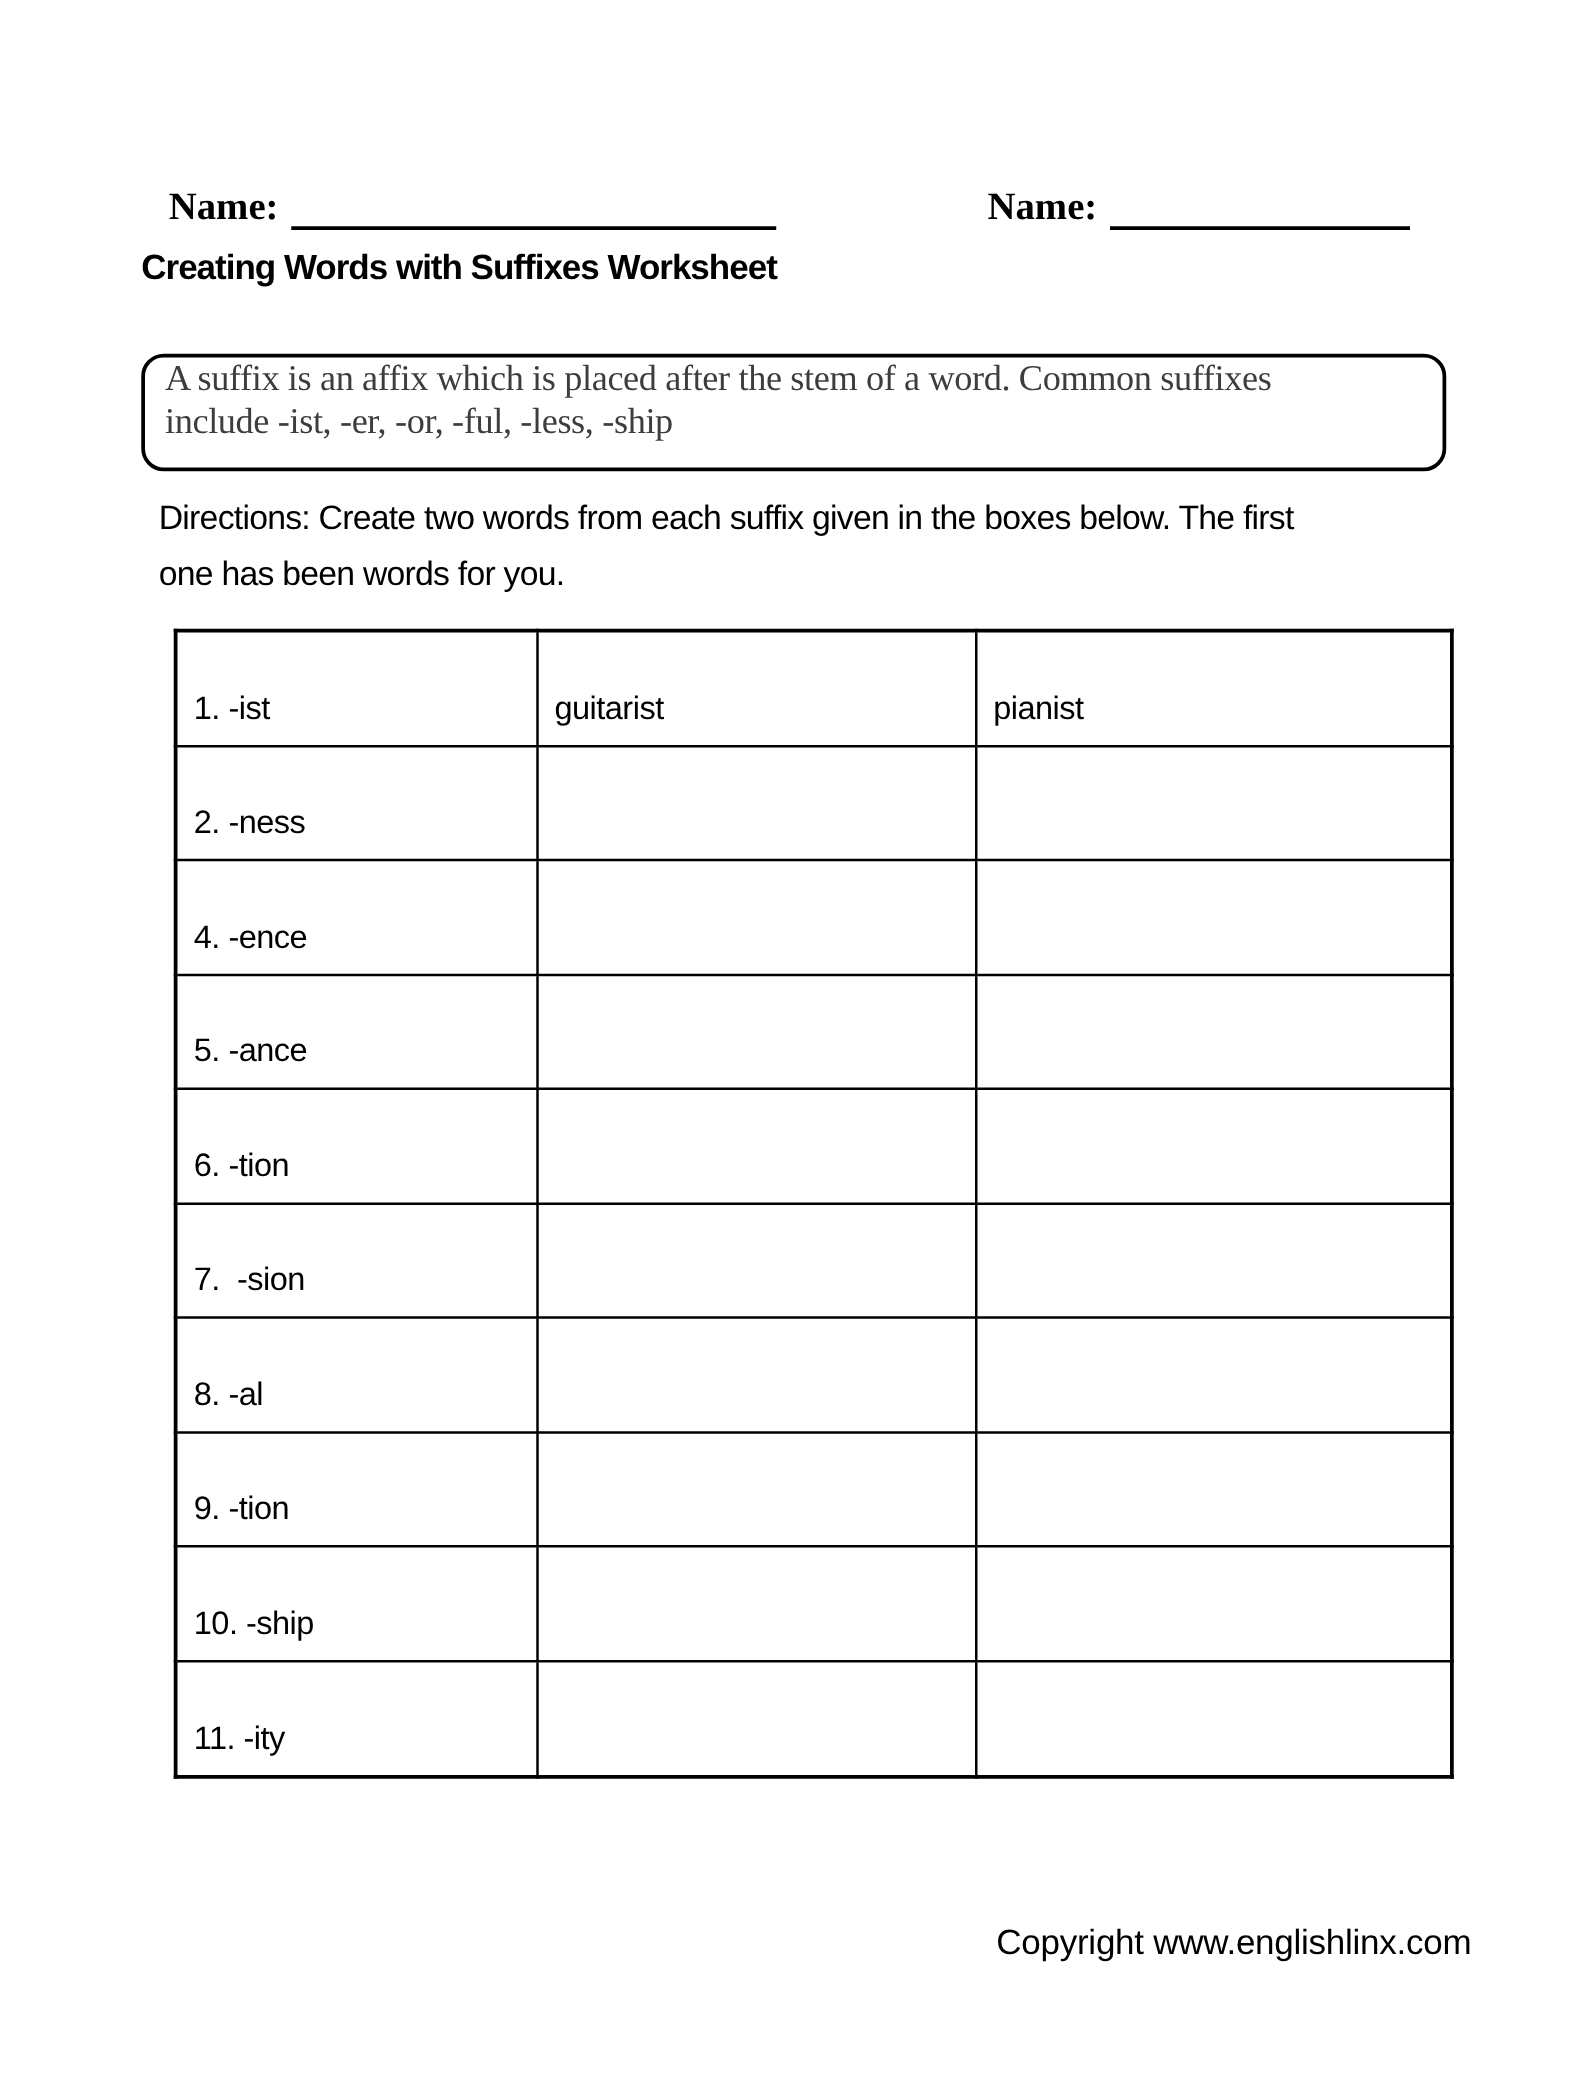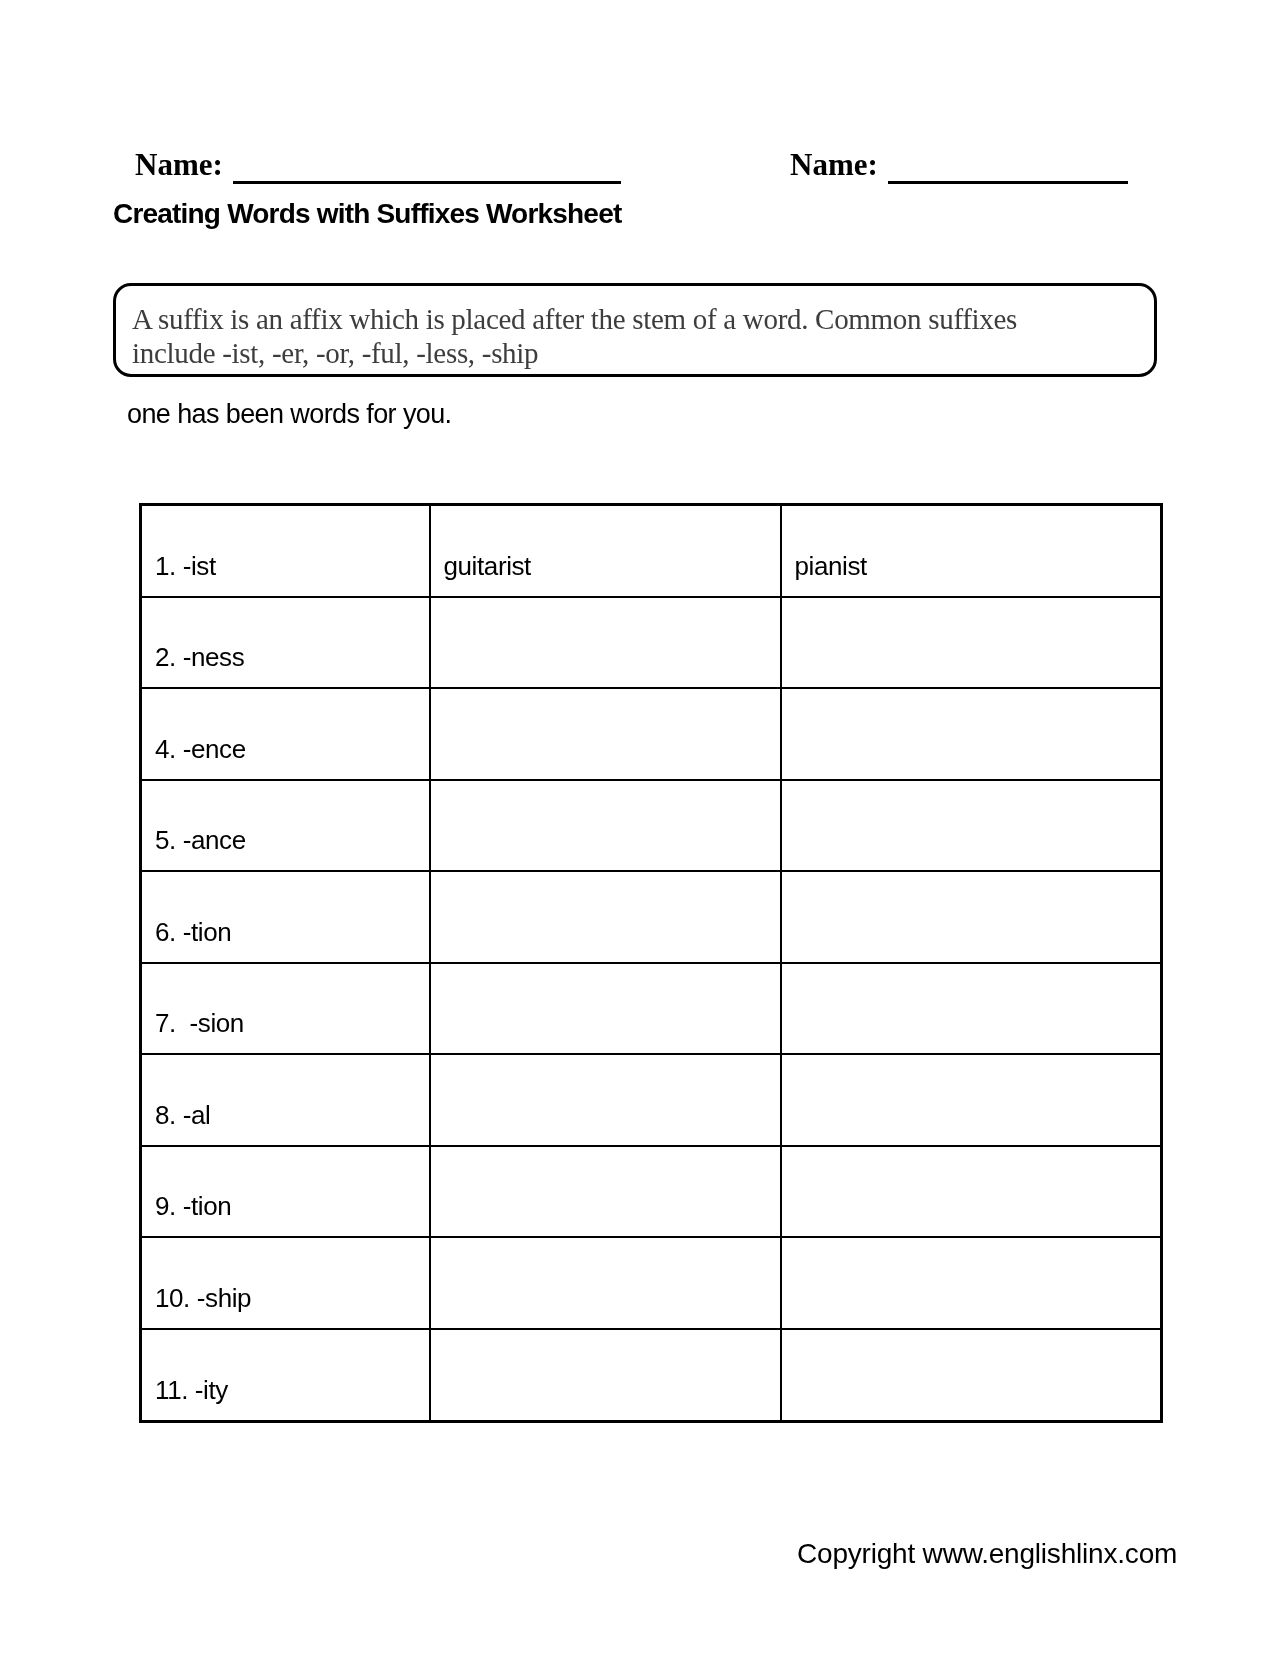--- a/index.html
+++ b/index.html
@@ -58,21 +58,21 @@
 
   
   .def-box {
     position: absolute;
     left: 113px;
     top: 283px;
     width: 1044px;
     height: 94px;
     border: 3px solid #000000;
     border-radius: 18px;
-    padding: 16px 16px 0 16px;
+    padding: 0 16px 0 16px;
     font-family: "Liberation Serif", serif;
     font-size: 29px;
     line-height: 34px;
     color: #3d3d3d;
     letter-spacing: -0.3px;
   }
 
   
   .directions {
     position: absolute;
@@ -131,20 +131,21 @@
 </div>
 
 <div class="title">Creating Words with Suffixes Worksheet</div>
 
 <div class="def-box">
   <div>A suffix is an affix which is placed after the stem of a word. Common suffixes</div>
   <div>include -ist, -er, -or, -ful, -less, -ship</div>
 </div>
 
 <div class="directions">
+  <div>Directions: Create two words from each suffix given in the boxes below. The first</div>
   <div>one has been words for you.</div>
 </div>
 
 <table class="suffix-table">
   <colgroup>
     <col style="width:289px">
     <col style="width:351px">
     <col style="width:381px">
   </colgroup>
   <tbody>

